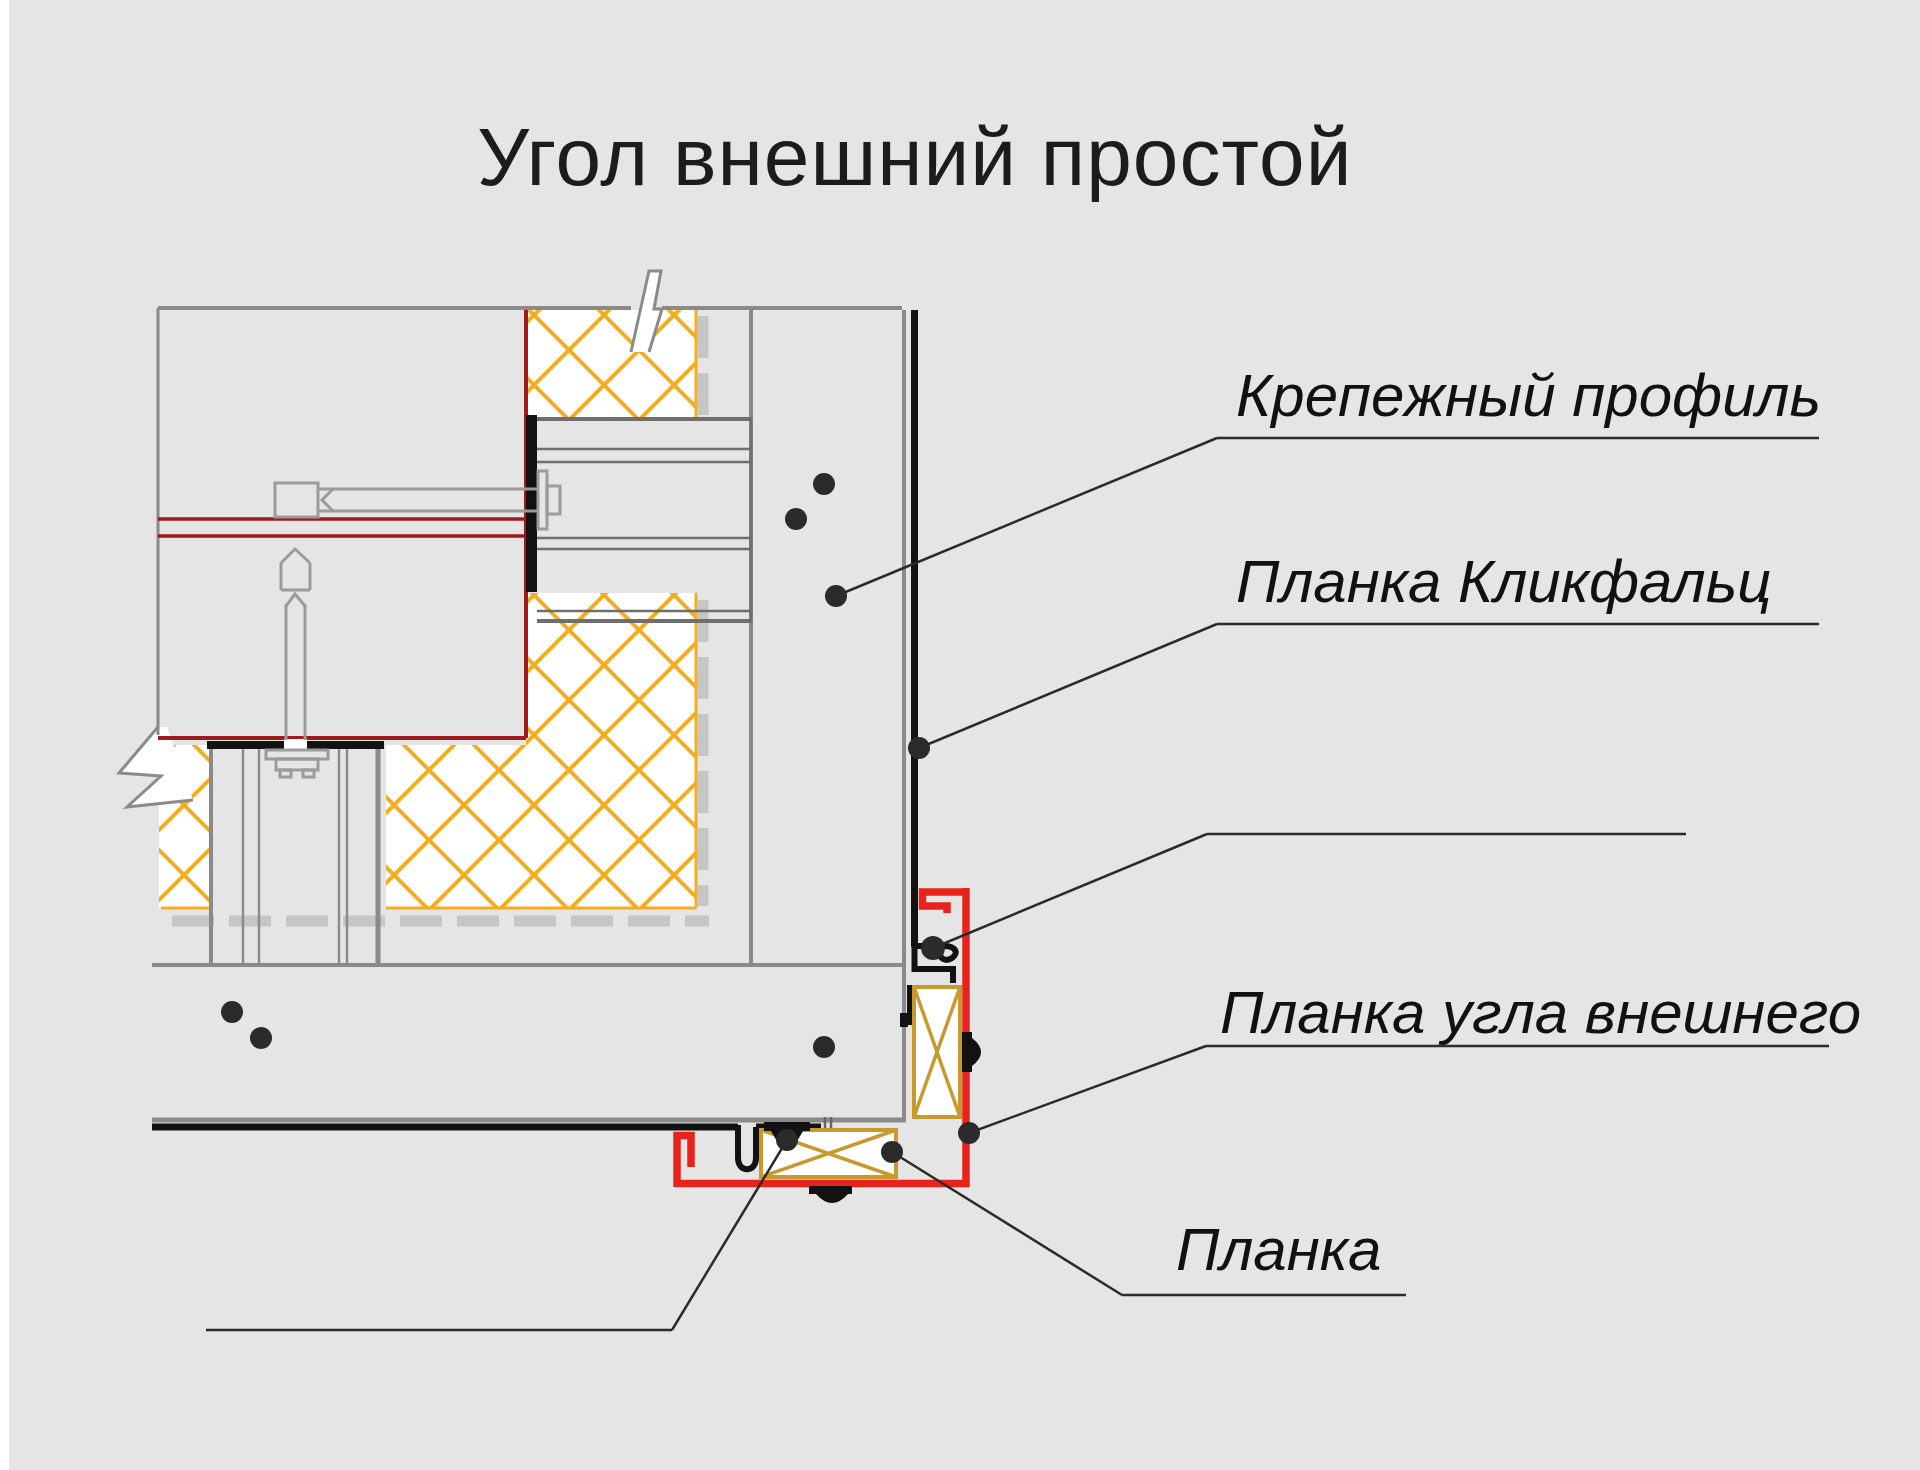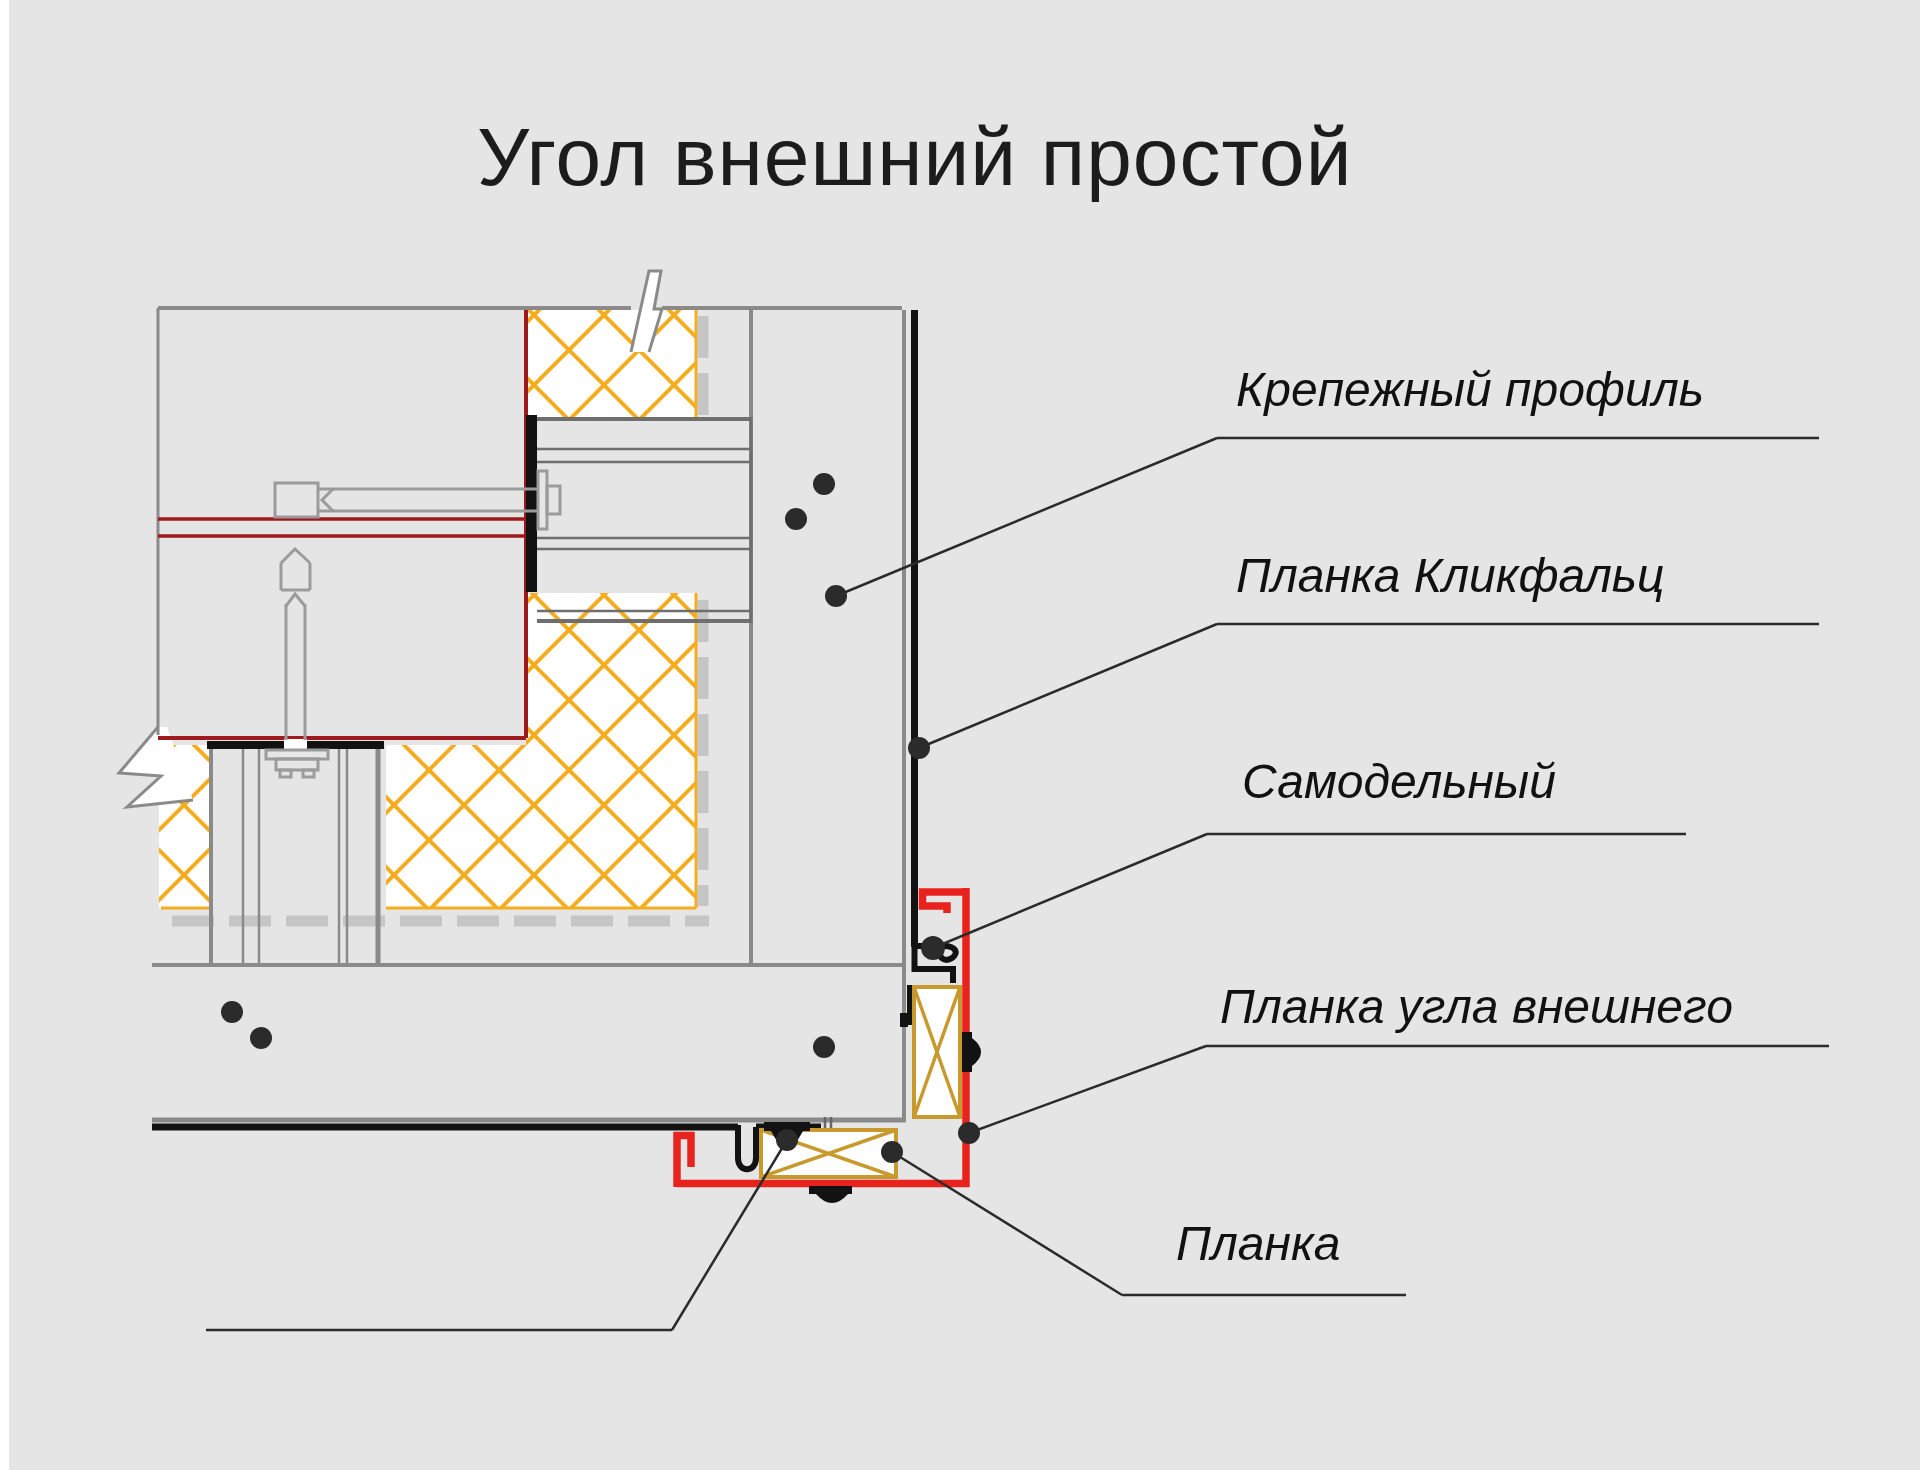--- a/index.html
+++ b/index.html
@@ -1,21 +1,21 @@
 <!DOCTYPE html>
 <html style="--red: #e8231d; --dark_red: #9e1a1c; --insulation_yellow: #f5ad1e; --wood_tan: #c8992c; --wall_gray: #8a8a8a; --strip_gray: #c6c6c6; --profile_gray: #6f6f6f; --hardware_gray: #9b9b9b; --panel_black: #121212; --leader_black: #2b2b2b;"><head>
 <meta charset="utf-8">
 <style>
   html,body{margin:0;padding:0;background:#ffffff;}
   #page{position:relative;width:1920px;height:1470px;background:#e5e5e5;overflow:hidden;
         font-family:"Liberation Sans",sans-serif;margin-left:9px;}
   #drawing{position:absolute;left:0;top:0;}
   .title{position:absolute;left:468px;top:110px;font-size:82px;color:#1c1c1c;
          letter-spacing:1px;white-space:nowrap;}
-  .label{position:absolute;font-size:48px;font-style:italic;color:#111;white-space:nowrap;line-height:1;}
+  .label{position:absolute;font-size:60px;font-style:italic;color:#111;white-space:nowrap;line-height:1;}
   
   .wg{stroke:var(--wall_gray);fill:none;}
   .dr{stroke:var(--dark_red);fill:none;}
   .yb{stroke:var(--insulation_yellow);fill:none;}
   .ds{stroke:var(--strip_gray);fill:none;}
   .pf{stroke:var(--profile_gray);fill:none;}
   .hw{stroke:var(--hardware_gray);fill:none;}
   .pb{stroke:var(--panel_black);fill:none;}
   .rp{stroke:var(--red);fill:none;stroke-linejoin:miter;}
   .wd{stroke:var(--wood_tan);fill:#ffffff;}
@@ -183,16 +183,15 @@
       <circle class="dot" cx="223" cy="1012" r="11"></circle>
       <circle class="dot" cx="252" cy="1038" r="11"></circle>
       <circle class="dot" cx="815" cy="1047" r="11"></circle>
     </g>
   </svg>
 
   <div class="title">Угол внешний простой</div>
 
   <div class="label" style="left:1227px;top:366px;">Крепежный профиль</div>
   <div class="label" style="left:1227px;top:552px;">Планка Кликфальц</div>
-  <div class="label" style="left:1233px;top:758px;">Самодельный</div>
   <div class="label" style="left:1211px;top:983px;">Планка угла внешнего</div>
   <div class="label" style="left:1167px;top:1220px;">Планка</div>
 </div>
 
 </body></html>

